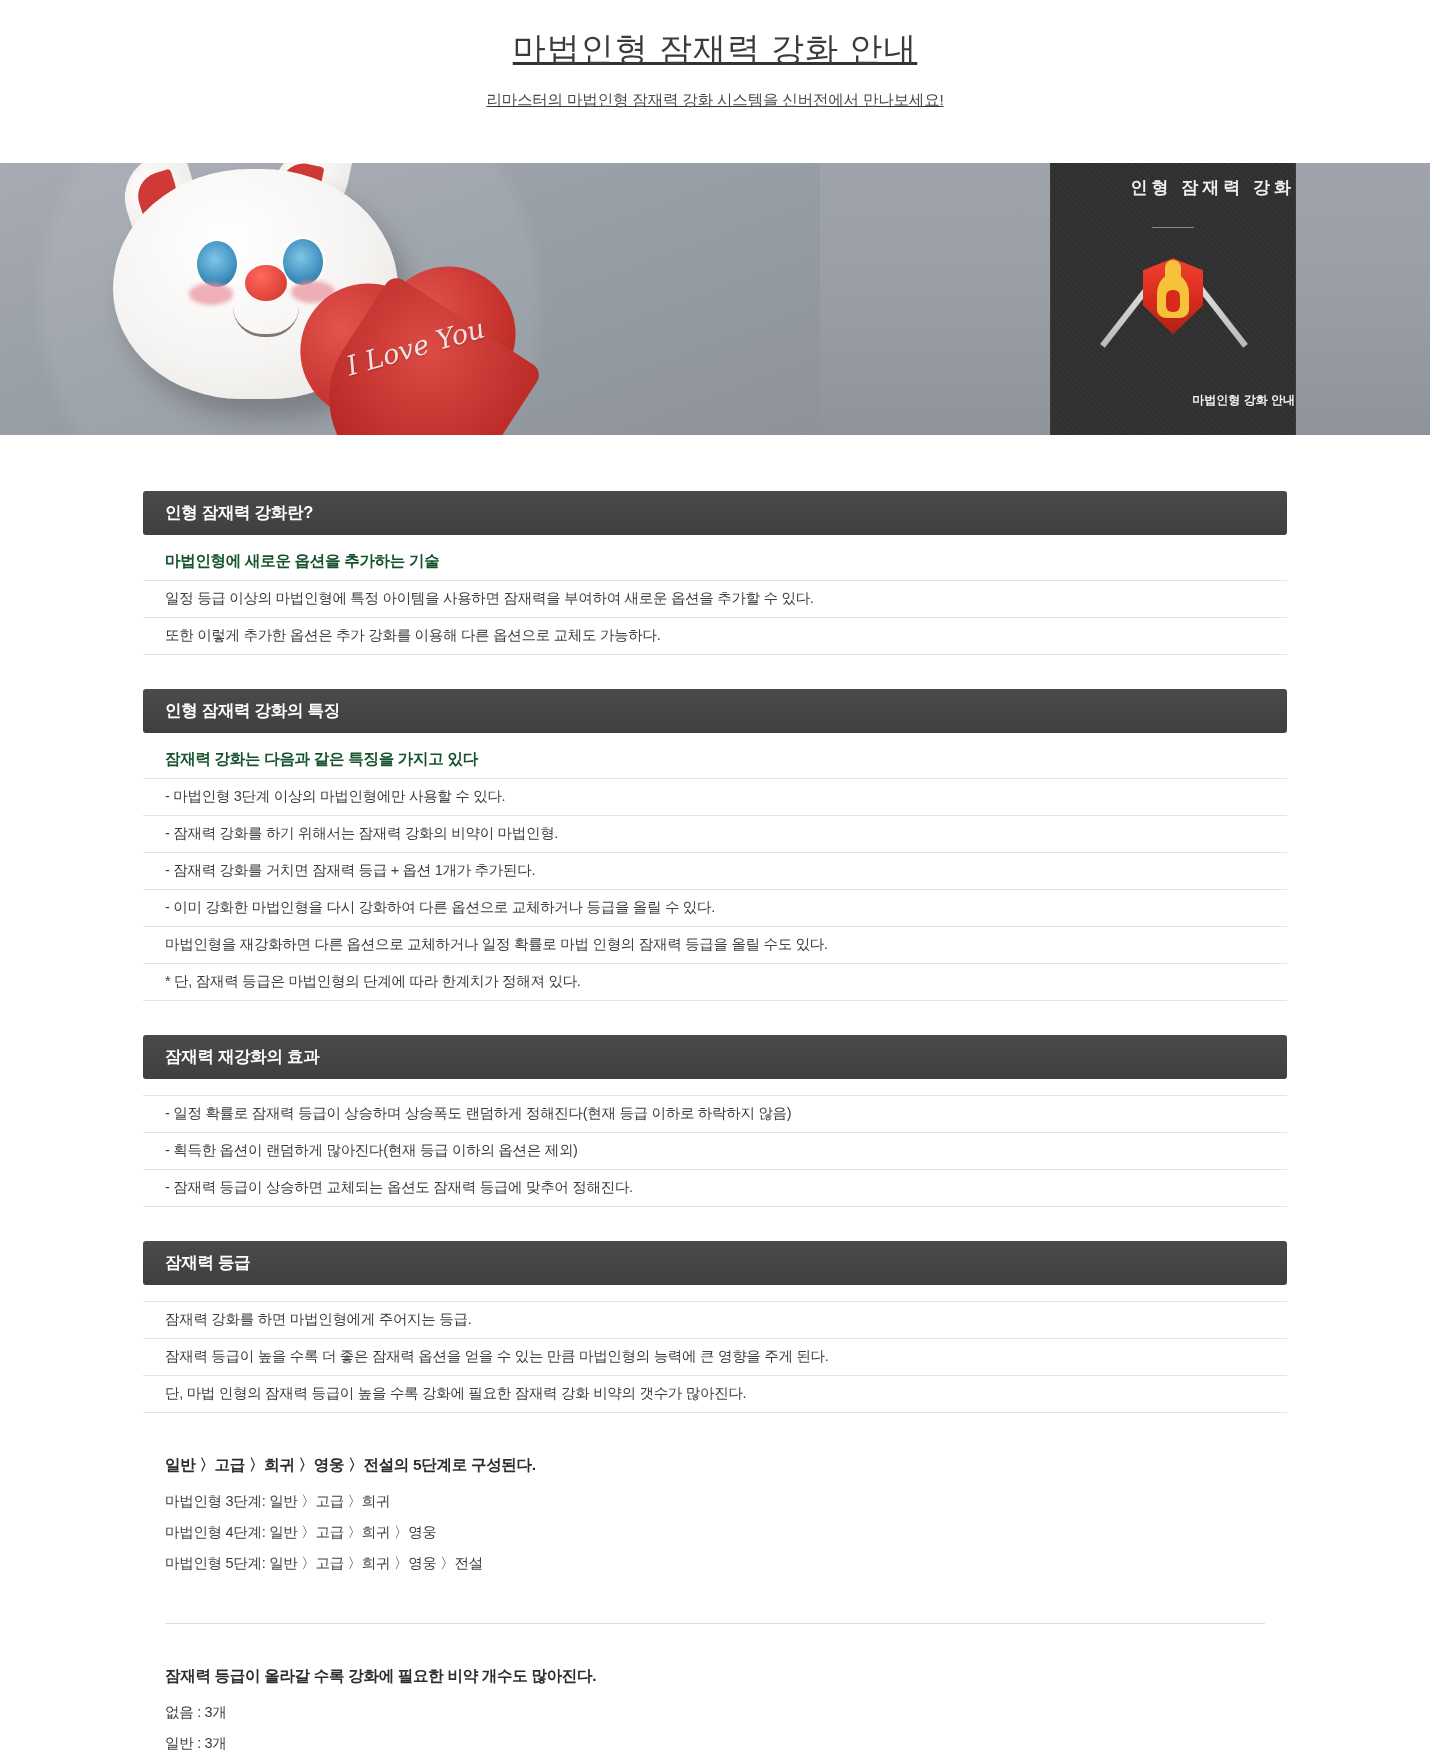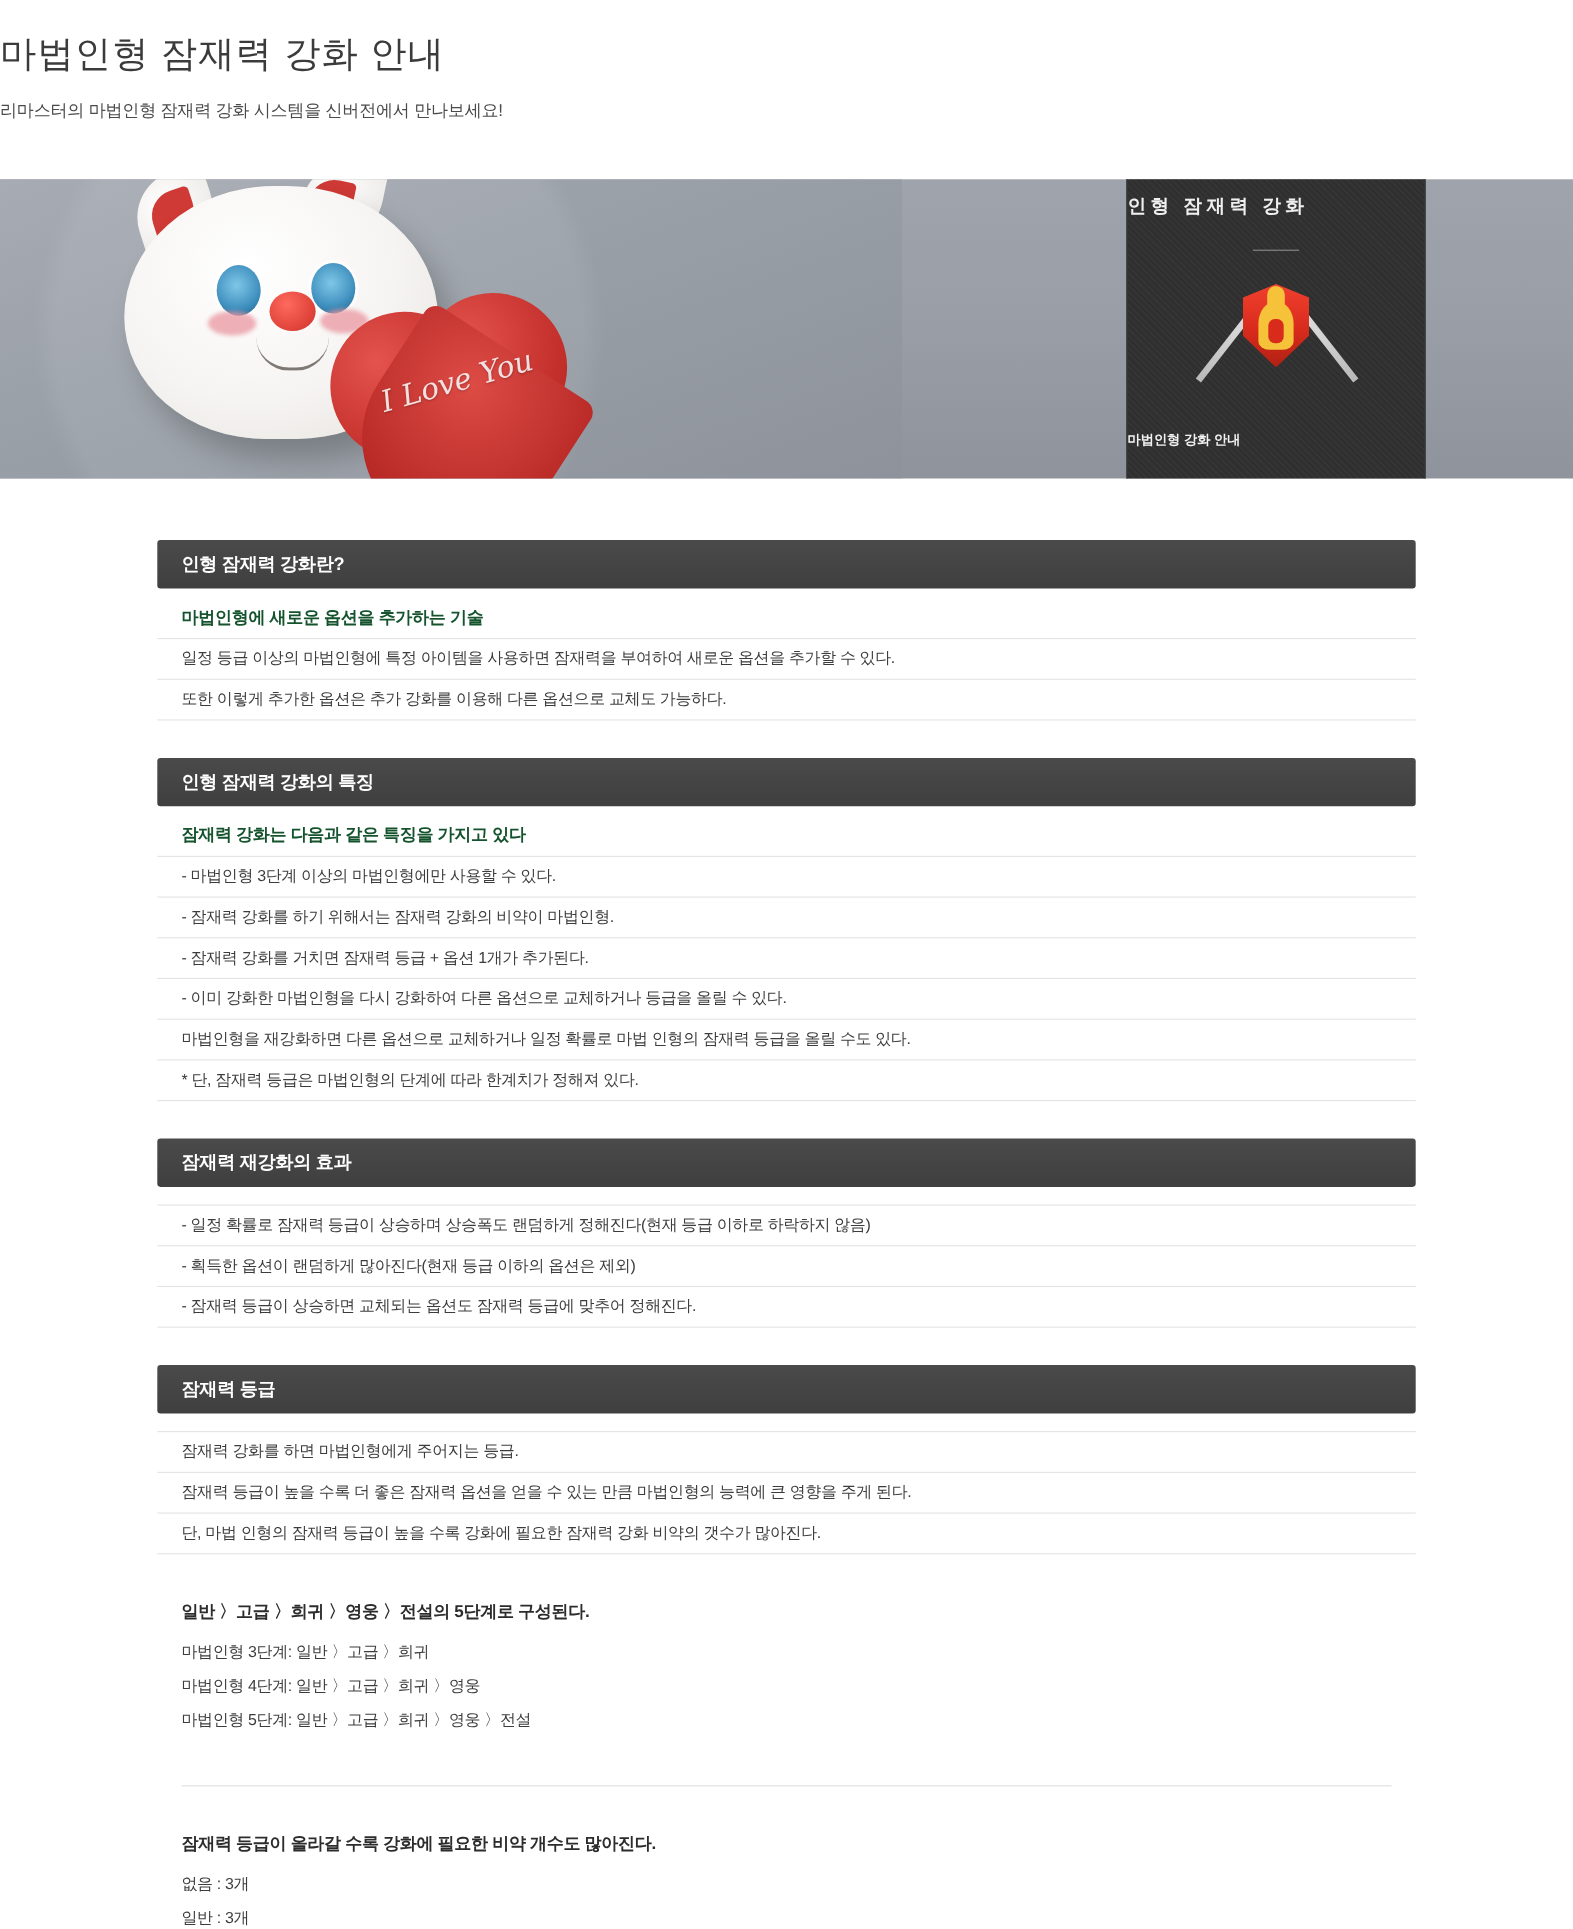--- a/index.html
+++ b/index.html
@@ -12,22 +12,23 @@
   }
   .page {
     position: relative;
     width: 1430px;
     min-height: 1754px;
     overflow: hidden;
   }
 
   
   .header {
-    text-align: left;
+    text-align: center;
     padding: 26px 0 0 0;
+    text-decoration: underline;
   }
   .header-title {
     font-size: 33px;
     font-weight: 400;
     color: #3b3b3b;
     letter-spacing: 1px;
     margin: 0;
     padding: 0;
     line-height: 1.4;
   }
@@ -153,27 +154,27 @@
     text-align: center;
     transform: rotate(-4deg);
     text-shadow: 0 1px 2px rgba(0,0,0,0.25);
   }
 
   
   .hero-card {
     position: absolute;
     right: 134px;
     top: -22px;
-    width: 272px;
+    width: 246px;
     height: 318px;
     background:
       repeating-linear-gradient(45deg, rgba(255,255,255,0.022) 0 2px, rgba(0,0,0,0) 2px 4px),
       #2f2f2f;
     border: 1px solid #3a3a3a;
-    text-align: left;
+    text-align: right;
     color: #fff;
     padding-top: 34px;
   }
   .hero-card-title {
     font-size: 17px;
     letter-spacing: 4px;
     font-weight: 700;
     color: #efefef;
   }
   .hero-card-rule {

